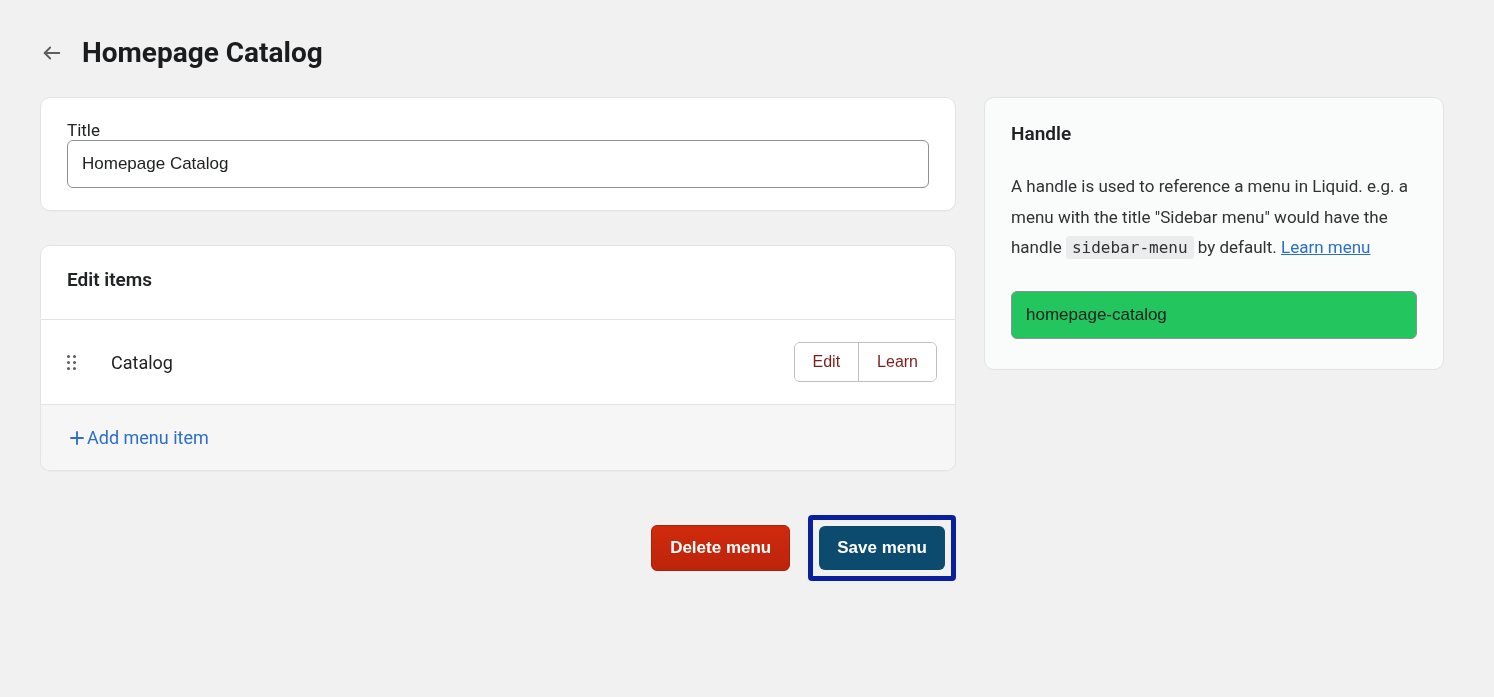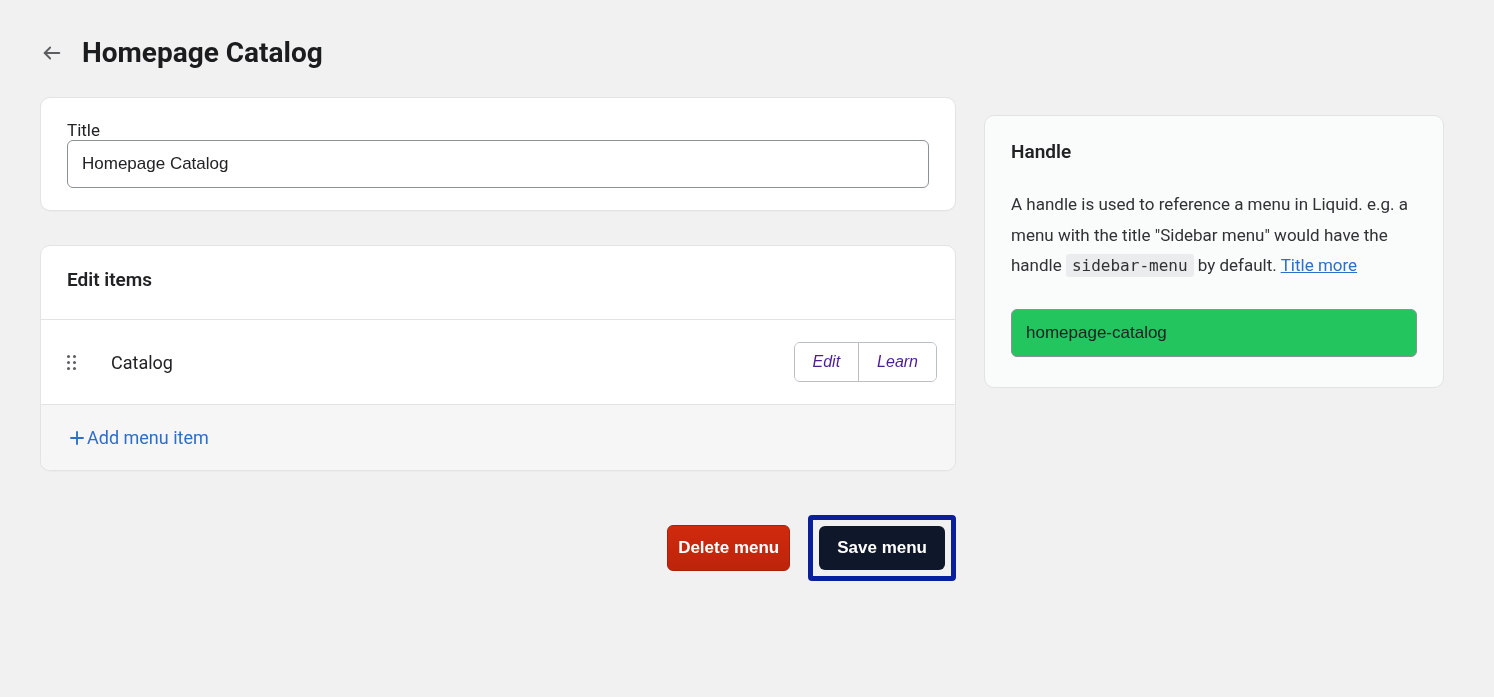--- a/index.html
+++ b/index.html
@@ -98,23 +98,22 @@
     display: inline-flex;
     border: 1px solid #babfc3;
     border-radius: 6px;
     overflow: hidden;
   }
   .btn-group button {
     background: #ffffff;
     border: none;
     padding: 10px 18px;
     font-size: 16px;
-    color: #4c1d95;
-    cursor: pointer;
-    font-style: italic;
+    color: #7f1d1d;
+    cursor: pointer;
   }
   .btn-group button + button {
     border-left: 1px solid #babfc3;
   }
   .add-row {
     display: flex;
     align-items: center;
     padding: 22px 26px;
     background: #f6f6f7;
     cursor: pointer;
@@ -125,21 +124,20 @@
   }
   .add-label {
     font-size: 18px;
     color: #2c6ecb;
   }
   .side-card {
     background: #fafbfb;
     border: 1px solid #e1e3e5;
     border-radius: 10px;
     padding: 24px 26px 30px 26px;
-    margin-top: 18px;
   }
   .side-title {
     font-size: 19px;
     font-weight: 600;
     margin-bottom: 26px;
   }
   .side-desc {
     font-size: 17px;
     line-height: 1.8;
     color: #303233;
@@ -163,32 +161,32 @@
     justify-content: flex-end;
     gap: 18px;
     align-items: center;
   }
   .btn-danger {
     background: #c5280c;
     background: linear-gradient(#d02a0e,#bd240a);
     color: #ffffff;
     border: 1px solid #a8210a;
     border-radius: 6px;
-    padding: 12px 10px;
+    padding: 12px 18px;
     font-size: 17px;
     font-weight: 600;
     cursor: pointer;
   }
   .save-wrap {
     border: 5px solid #0a1f9c;
     border-radius: 4px;
     padding: 6px;
   }
   .btn-save {
-    background: #0f172a;
+    background: #0c4a6e;
     color: #ffffff;
     border: none;
     border-radius: 6px;
     padding: 12px 18px;
     font-size: 17px;
     font-weight: 600;
     cursor: default;
   }
 </style>
 </head>
@@ -257,18 +255,18 @@
         <button class="btn-save">Save menu</button>
       </div>
     </div>
 
   </div>
 
   <div class="col-side">
     <div class="side-card">
       <div class="side-title">Handle</div>
       <p class="side-desc">
-        <span>A handle is used to reference a menu in Liquid. e.g. a menu with the title "Sidebar menu" would have the handle </span><span class="code-tag">sidebar-menu</span><span> by default. </span><a class="learn-link">Title more</a>
+        <span>A handle is used to reference a menu in Liquid. e.g. a menu with the title "Sidebar menu" would have the handle </span><span class="code-tag">sidebar-menu</span><span> by default. </span><a class="learn-link">Learn menu</a>
       </p>
       <input class="text-input" type="text" value="homepage-catalog" style="">
     </div>
   </div>
 </div>
 
 </body></html>

